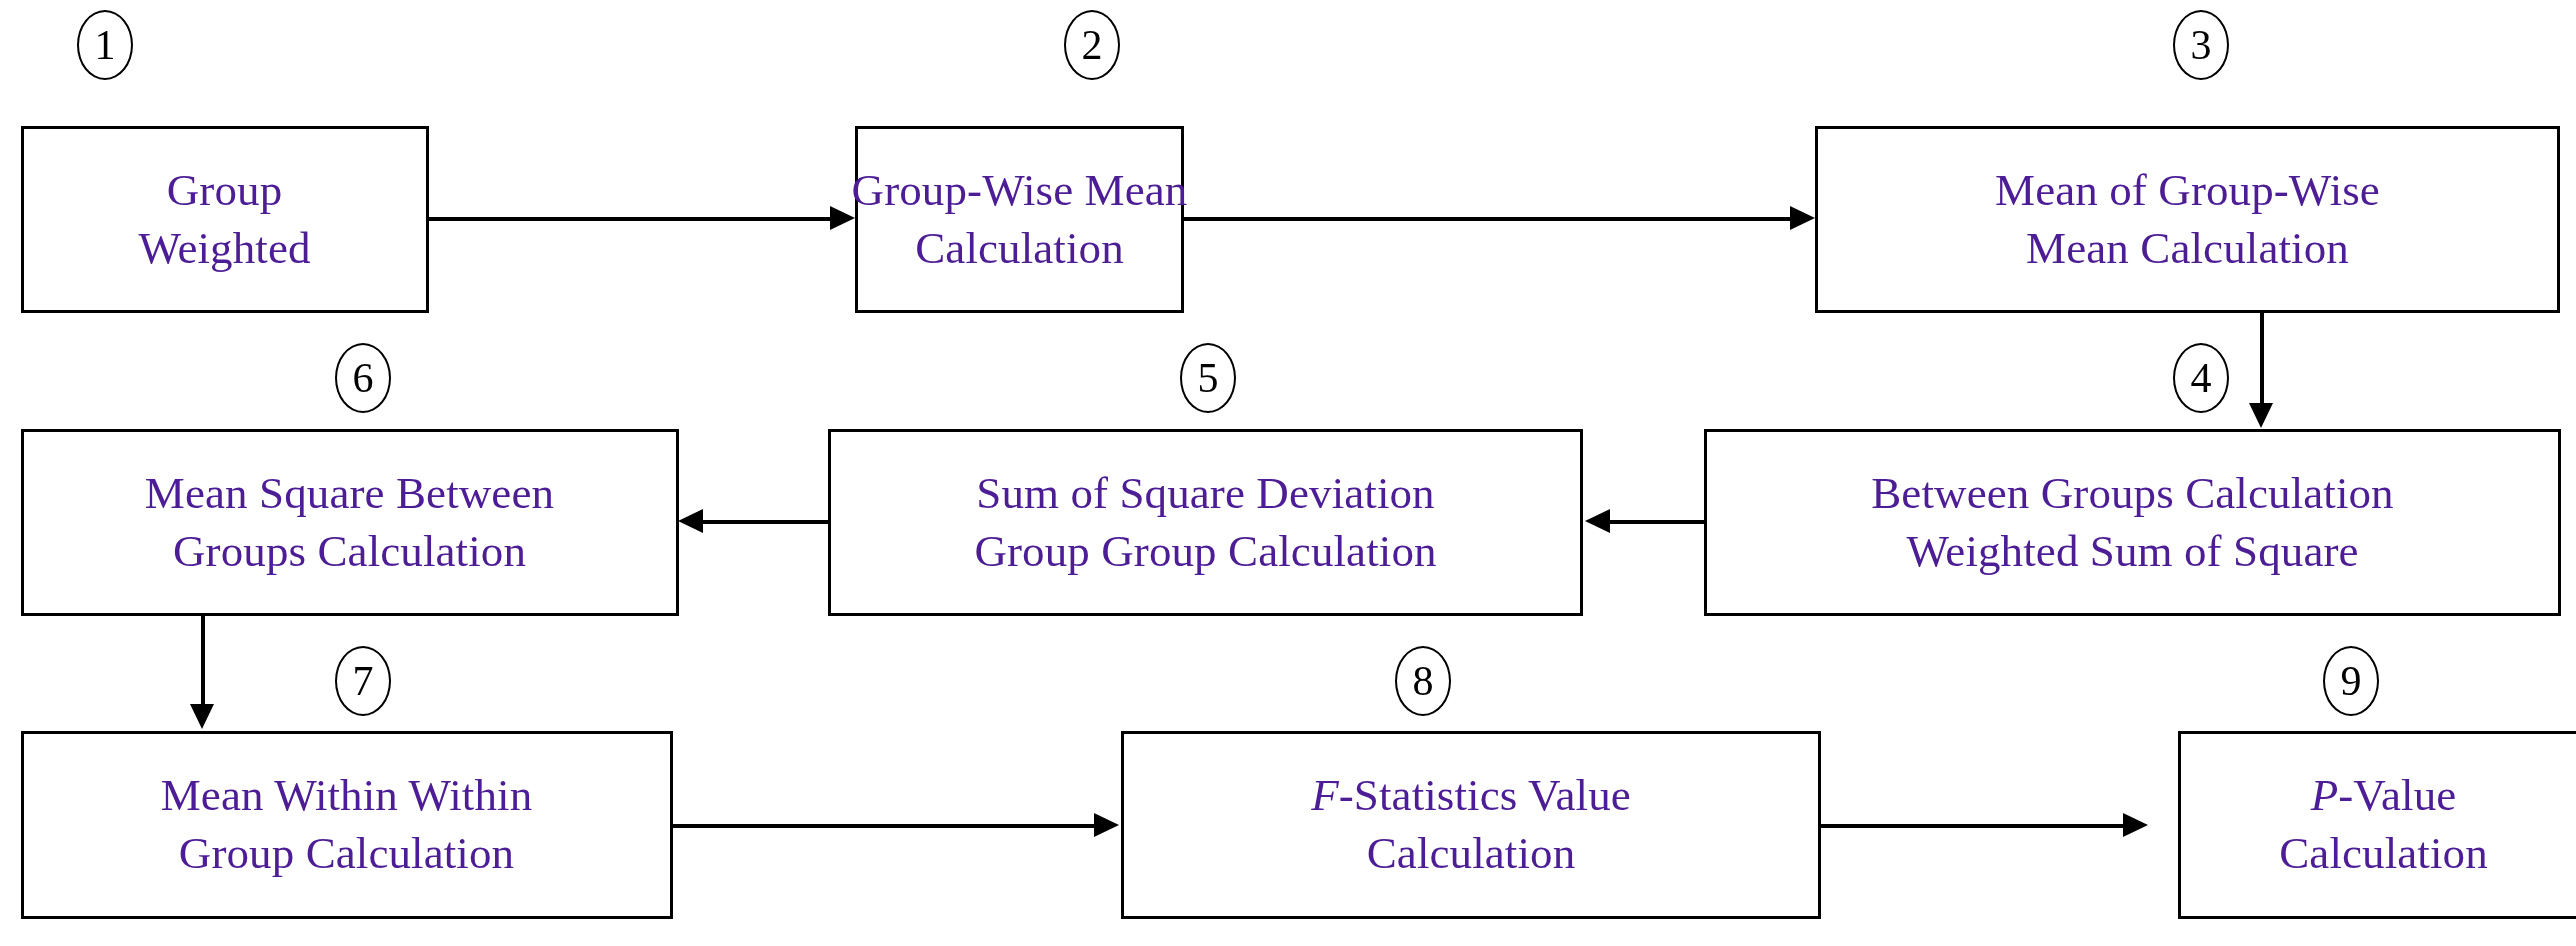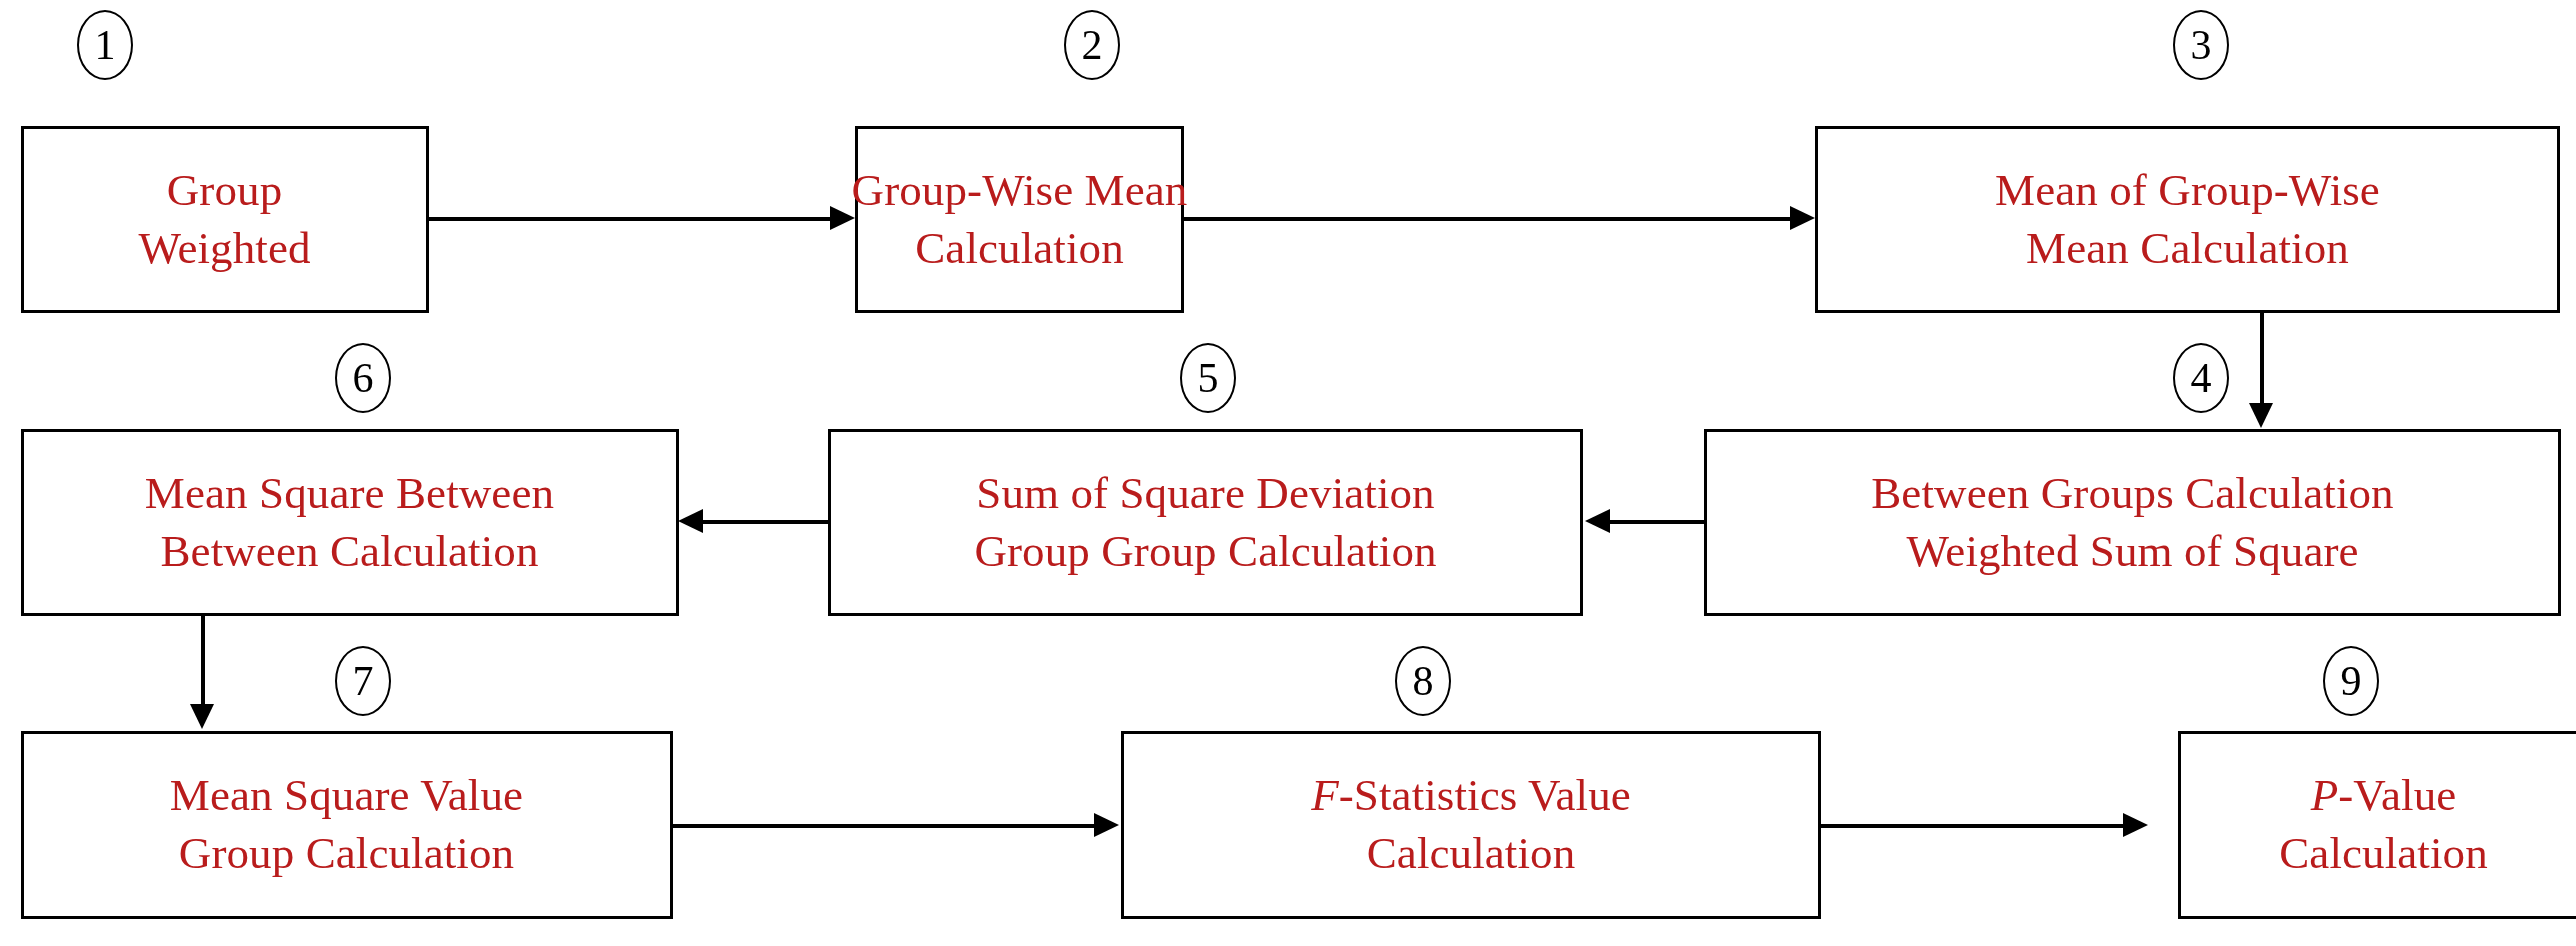--- a/index.html
+++ b/index.html
@@ -18,21 +18,21 @@
   .node {
     position: absolute;
     box-sizing: border-box;
     border: 3.7px solid #000000;
     background: #ffffff;
     display: flex;
     flex-direction: column;
     align-items: center;
     justify-content: center;
     text-align: center;
-    color: #b91c1c;
+    color: #4c1d95;
     font-size: 45px;
     line-height: 1.28;
     letter-spacing: 0.1px;
     padding: 2.9px 7.3px;
   }
   .node .ln { display: block; white-space: nowrap; }
   .node .it { font-style: italic; }
 
   .step-badge {
     position: absolute;
@@ -142,35 +142,35 @@
     <span class="ln">Calculation</span>
   </div>
 
   <div class="node" style="left:1815px; top:126px; width:745px; height:187px;">
     <span class="ln">Mean of Group-Wise</span>
     <span class="ln">Mean Calculation</span>
   </div>
 
   <div class="node" style="left:20.5px; top:429px; width:658px; height:187px;">
     <span class="ln">Mean Square Between</span>
-    <span class="ln">Between Calculation</span>
+    <span class="ln">Groups Calculation</span>
   </div>
 
   <div class="node" style="left:828px; top:429px; width:755px; height:187px;">
     <span class="ln">Sum of Square Deviation</span>
     <span class="ln">Group Group Calculation</span>
   </div>
 
   <div class="node" style="left:1704px; top:429px; width:857px; height:187px;">
     <span class="ln">Between Groups Calculation</span>
     <span class="ln">Weighted Sum of Square</span>
   </div>
 
   <div class="node" style="left:20.5px; top:731px; width:652px; height:188px;">
-    <span class="ln">Mean Square Value</span>
+    <span class="ln">Mean Within Within</span>
     <span class="ln">Group Calculation</span>
   </div>
 
   <div class="node" style="left:1121px; top:731px; width:700px; height:188px;">
     <span class="ln"><i class="it">F</i><span>-Statistics Value</span></span>
     <span class="ln">Calculation</span>
   </div>
 
   <div class="node" style="left:2150px; top:731px; width:411px; height:188px;margin-left:28px;">
     <span class="ln"><i class="it">P</i><span>-Value</span></span>

